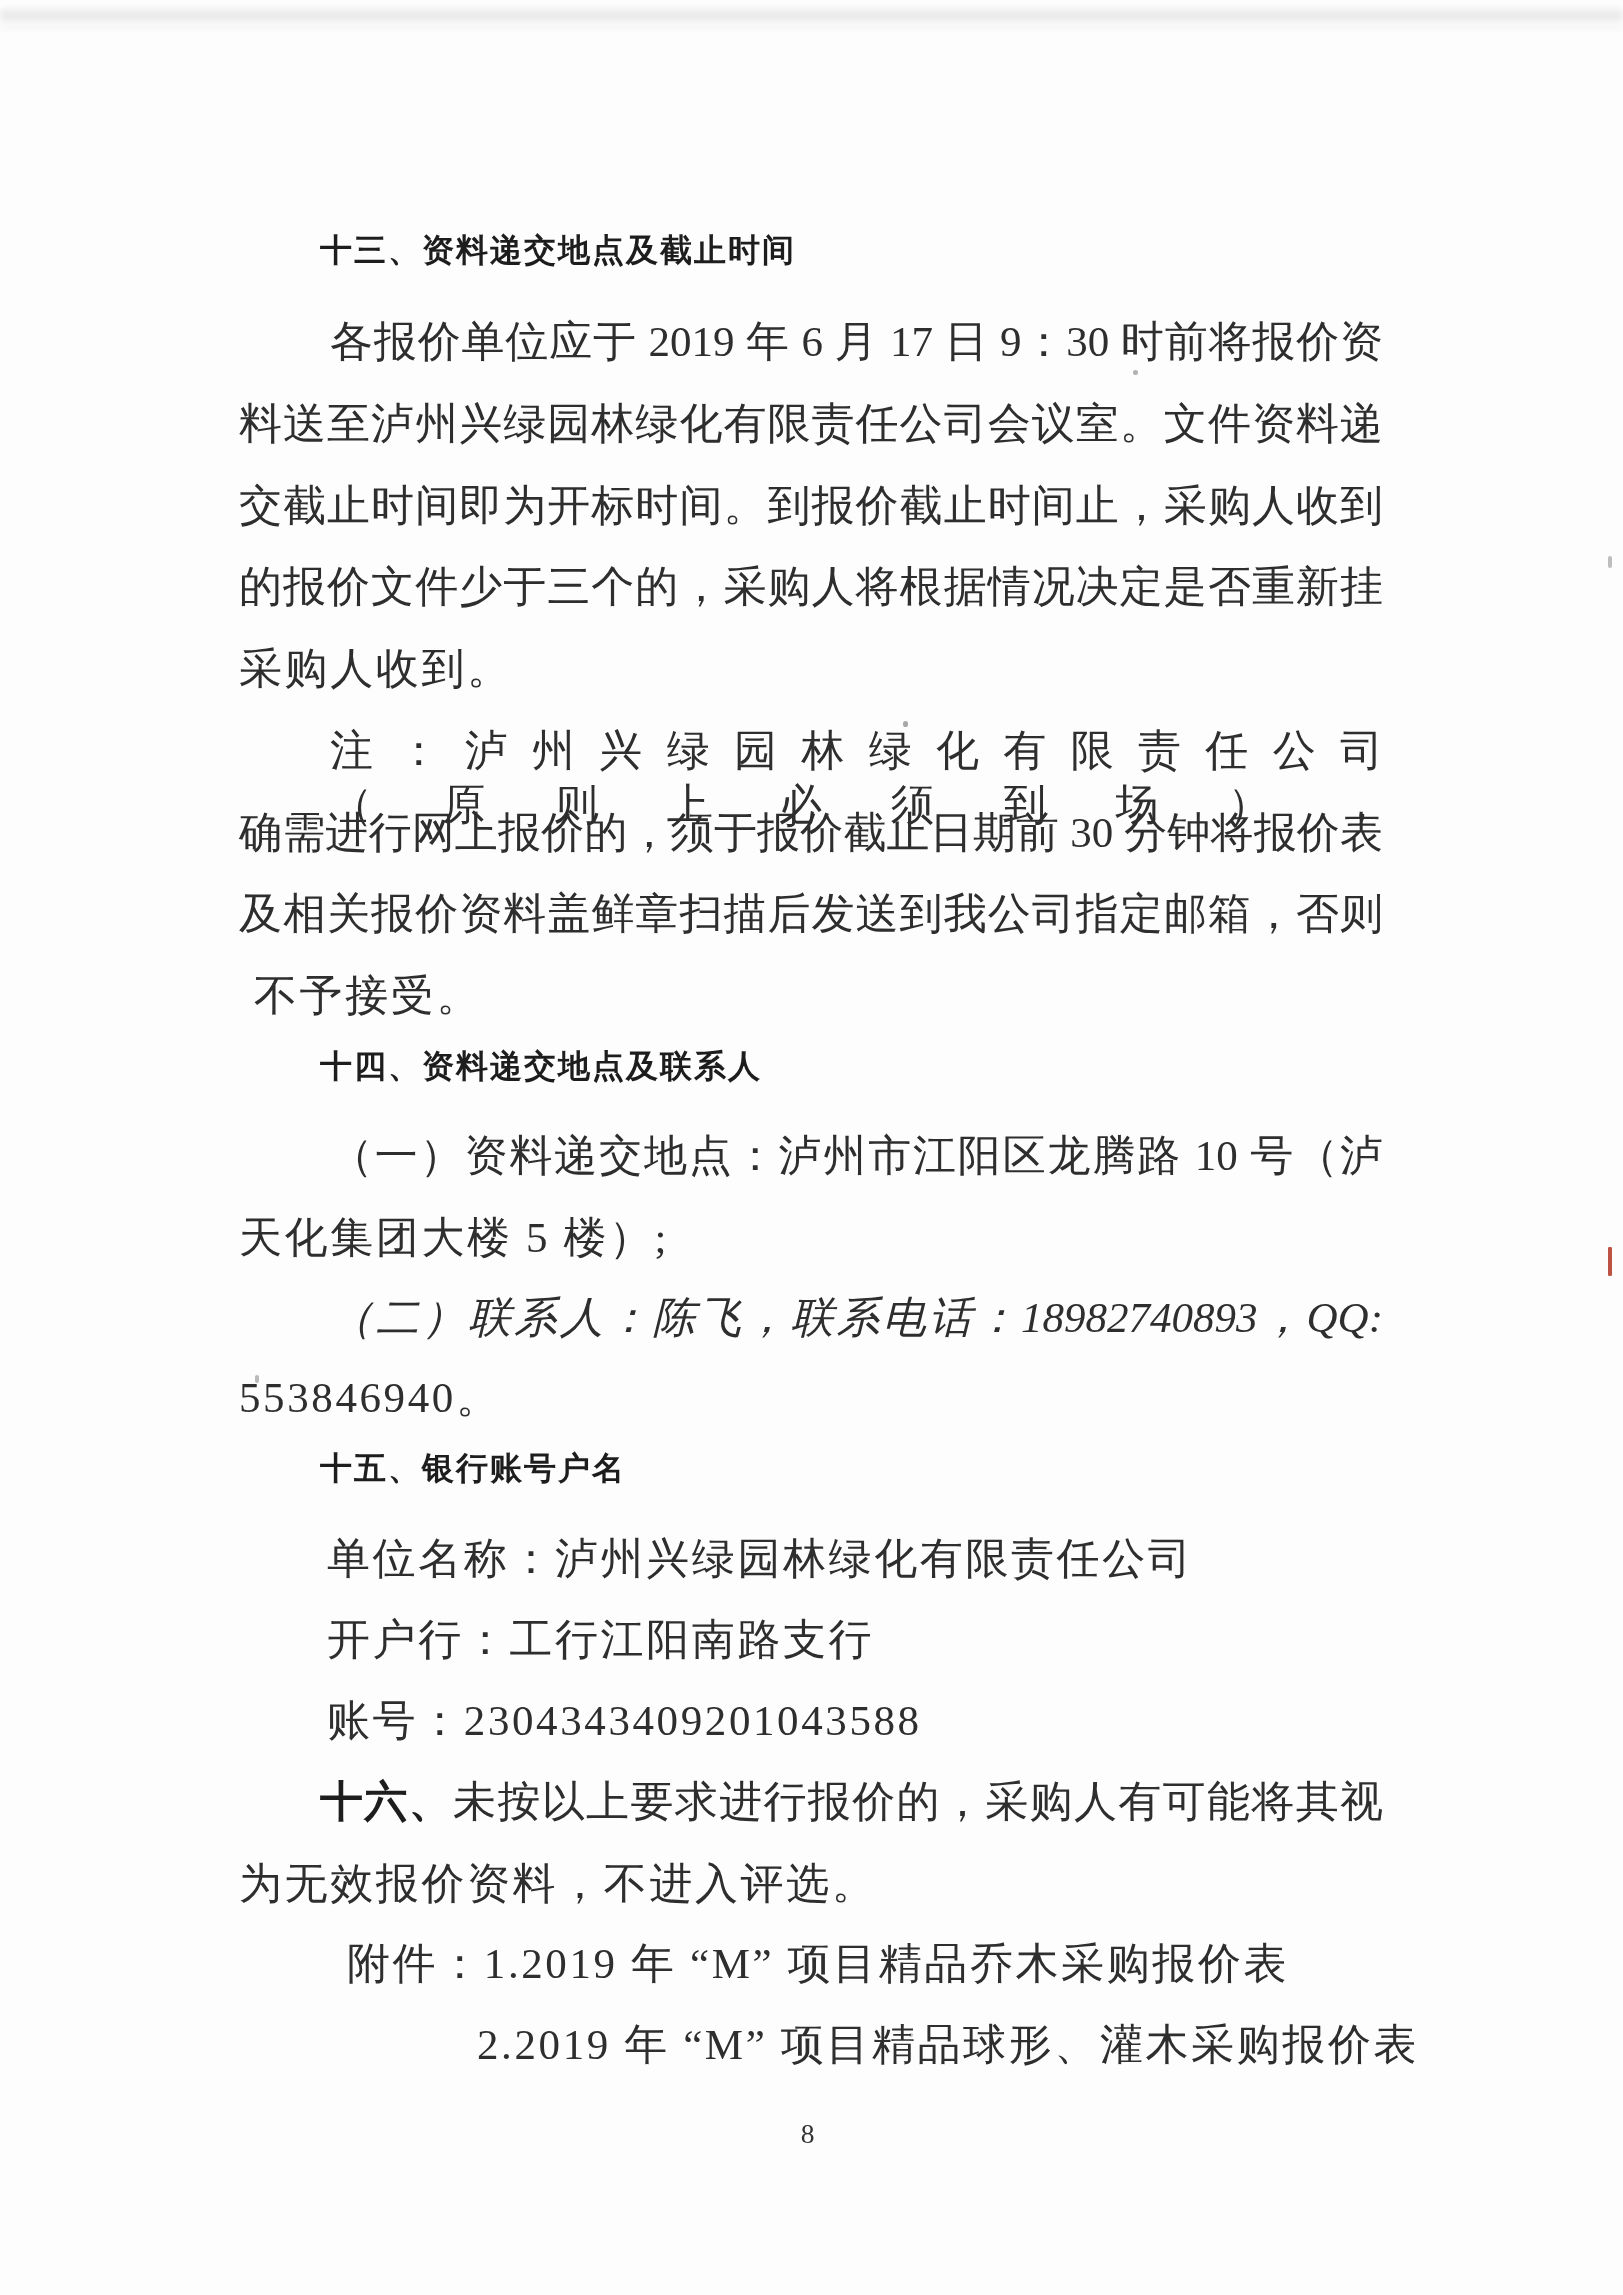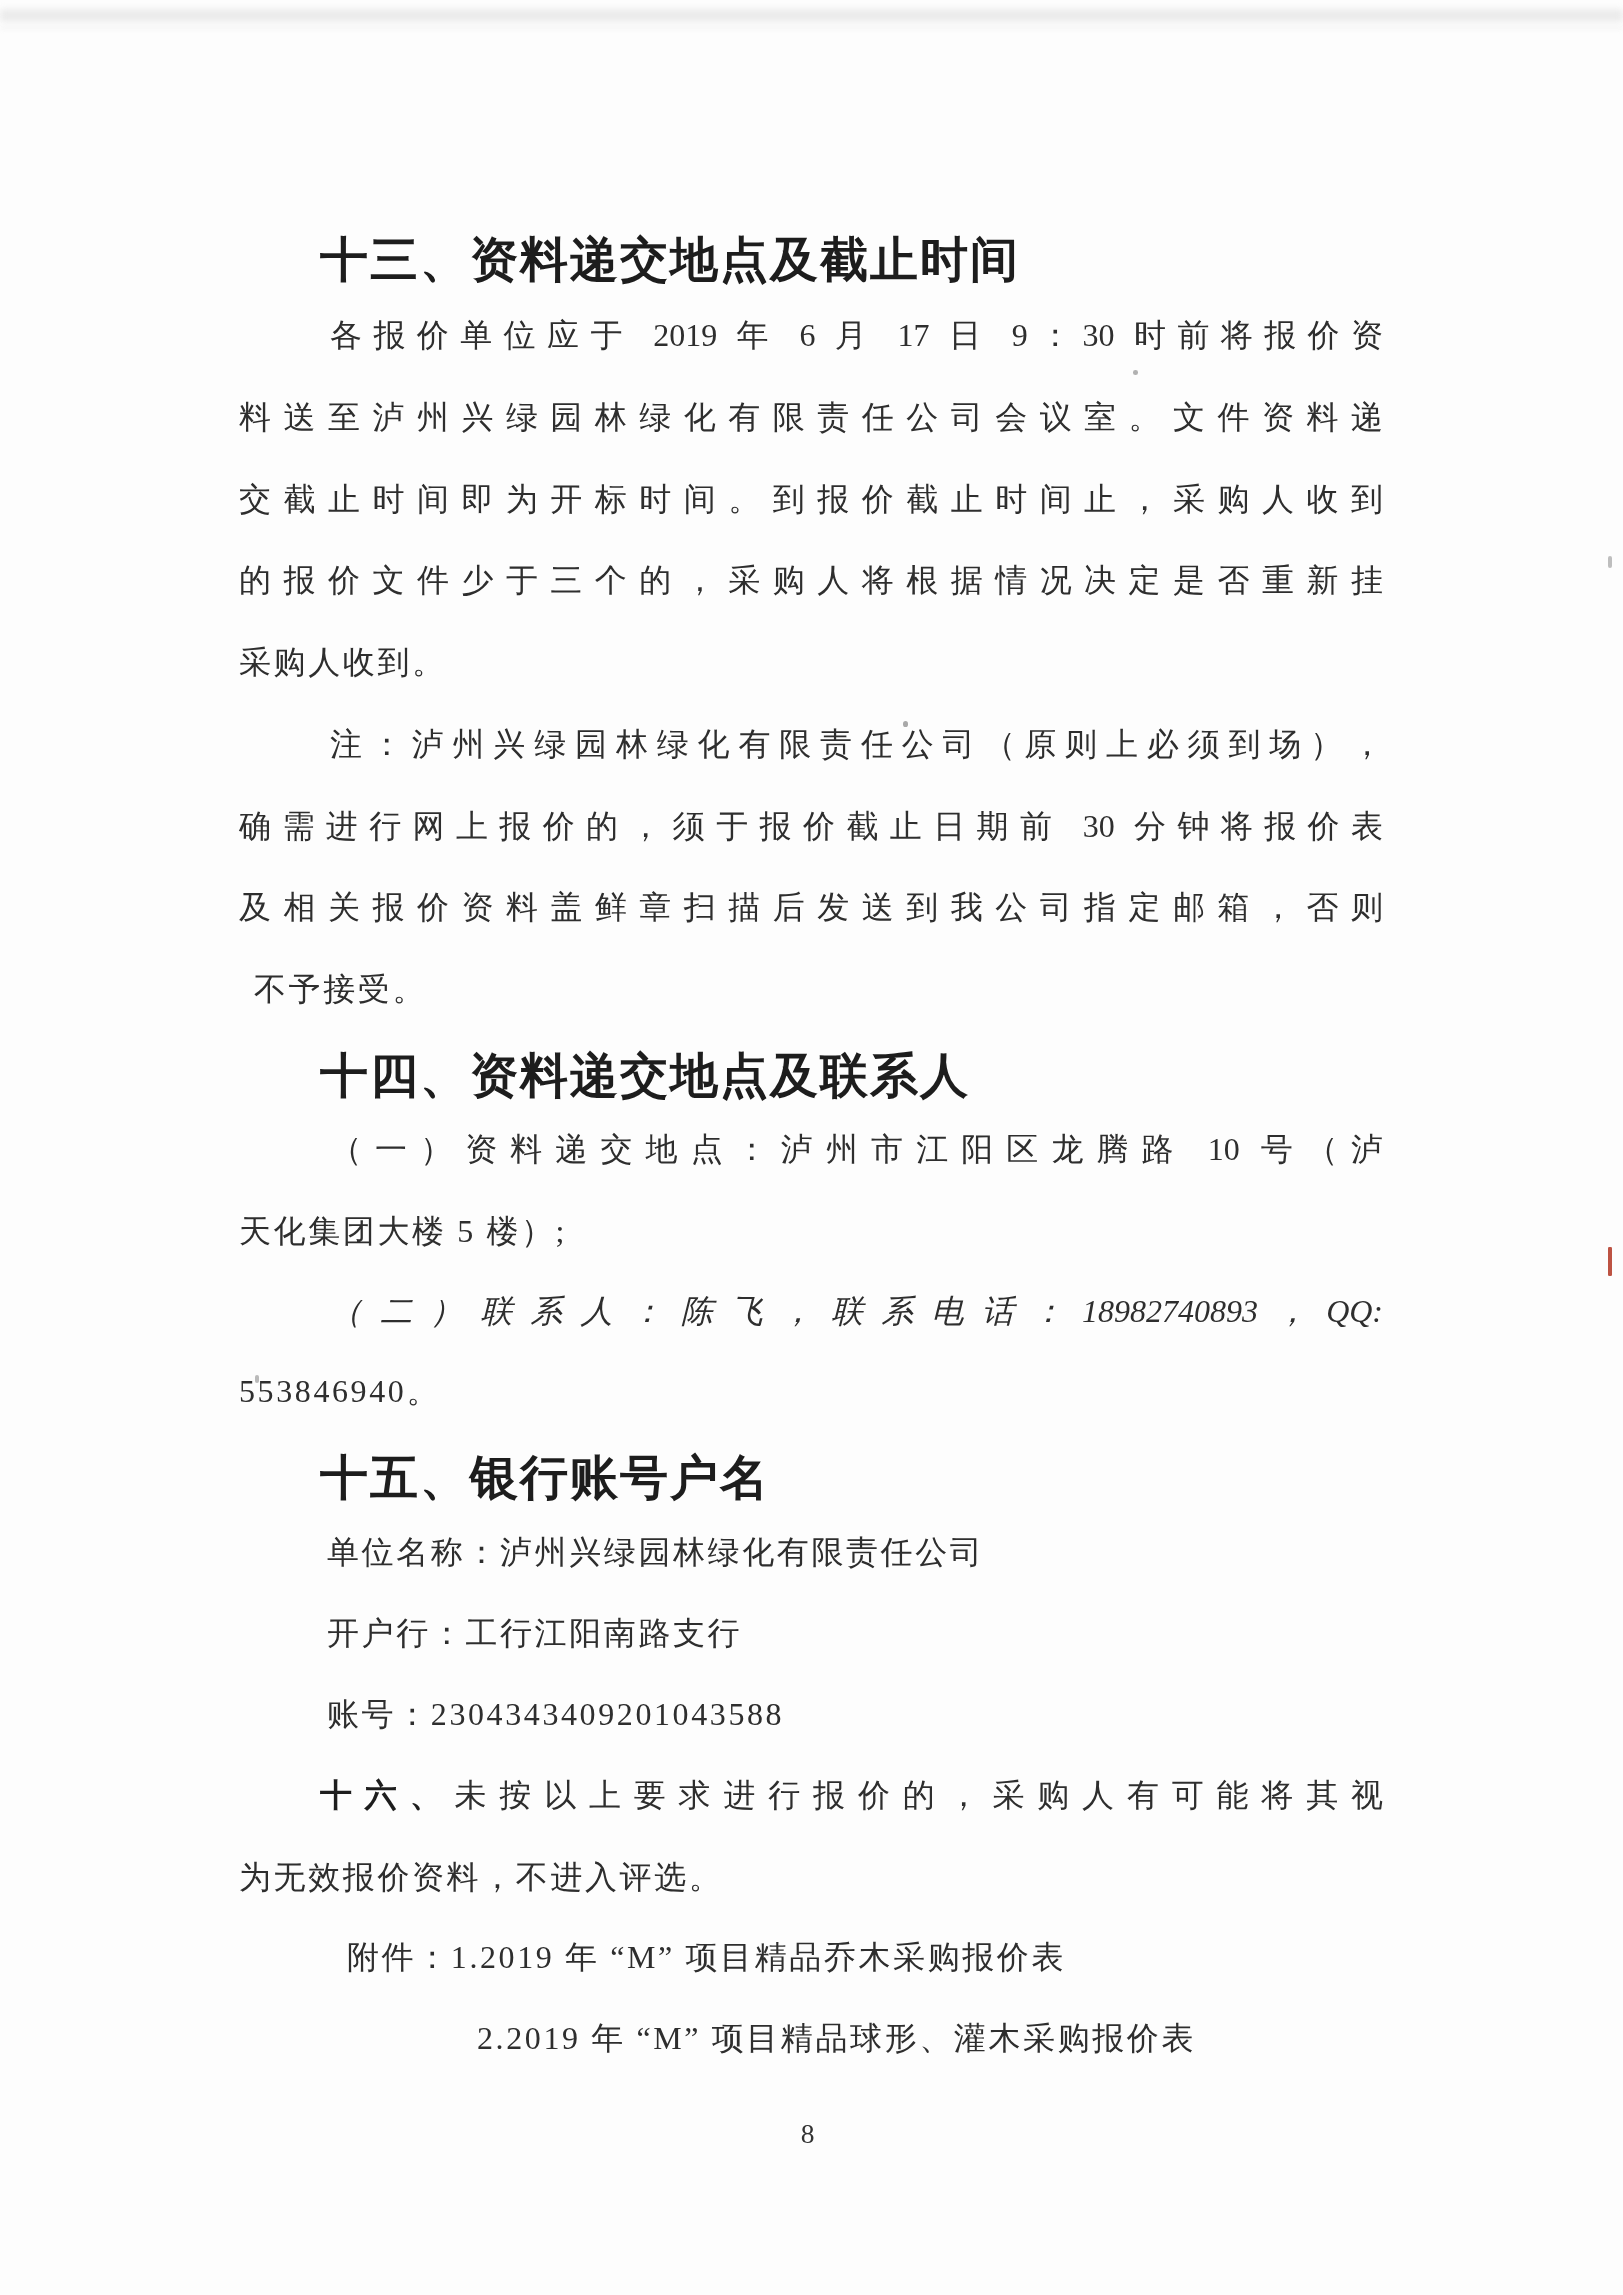--- a/index.html
+++ b/index.html
@@ -6,37 +6,37 @@
   .page {
     position:relative;
     width:1623px; height:2295px;
     background:#fdfdfd;
     font-family:"Liberation Serif", serif;
     color:#2e2e2e;
     overflow:hidden;
   }
   .line {
     position:absolute;
-    font-size:32px;
+    font-size:43px;
     line-height:1.25;
     letter-spacing:2.6px;
     white-space:pre;
     color:#2e2e2e;
   }
   .just {
     white-space:normal;
     letter-spacing:0;
     text-align:justify;
     text-align-last:justify;
     word-break:keep-all;
   }
   .heading {
     font-family:Liberation Sans, sans-serif;
     font-weight:700;
-    font-size:48px;
+    font-size:32px;
     letter-spacing:2px;
     color:#1d1d1d;
     white-space:pre;
   }
   .bold-inline {
     font-family:Liberation Sans, sans-serif;
     font-weight:700;
     color:#1d1d1d;
   }
   .pageno {

